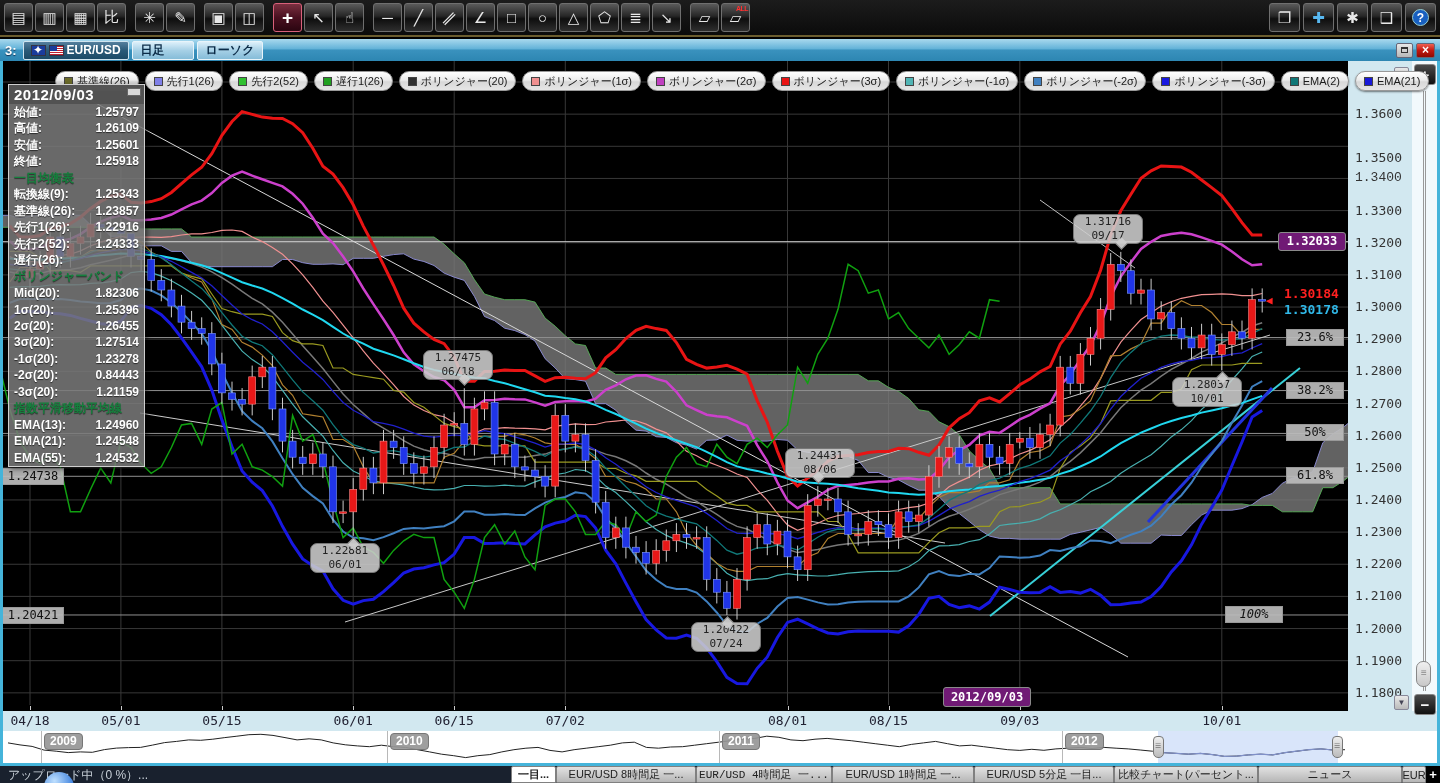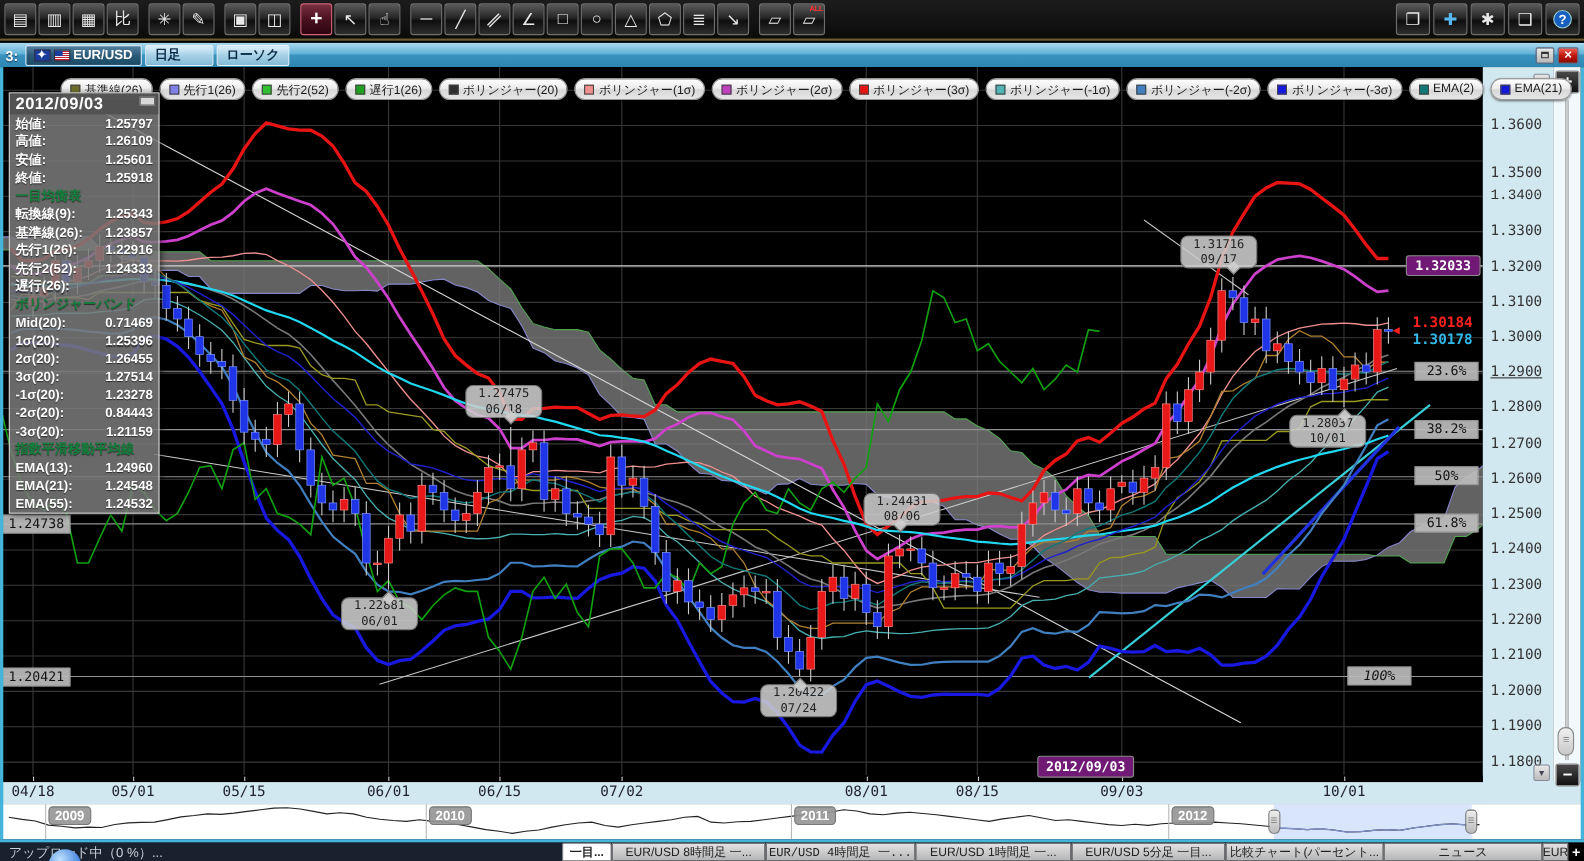--- a/index.html
+++ b/index.html
@@ -661,21 +661,21 @@
             <span>先行2(52):</span>
             <span>1.24333</span>
           </div>
           <div class="ip-row">
             <span>遅行(26):</span>
             <span></span>
           </div>
           <div class="ip-head">ボリンジャーバンド</div>
           <div class="ip-row">
             <span>Mid(20):</span>
-            <span>0.71469</span>
+            <span>1.82306</span>
           </div>
           <div class="ip-row">
             <span>1σ(20):</span>
             <span>1.25396</span>
           </div>
           <div class="ip-row">
             <span>2σ(20):</span>
             <span>1.26455</span>
           </div>
           <div class="ip-row">
@@ -711,21 +711,21 @@
     </div>
     <div id="right-axis">
         <div class="pa-label" style="top: 13px;">1.3700</div>
         <div class="pa-label" style="top: 45.15px;">1.3600</div>
         <div class="pa-label" style="top: 77.3px; margin-top: 12px;">1.3500</div>
         <div class="pa-label" style="top: 109.45px; font-family: Liberation Mono, monospace;">1.3400</div>
         <div class="pa-label" style="top: 141.6px;">1.3300</div>
         <div class="pa-label" style="top: 173.75px;">1.3200</div>
         <div class="pa-label" style="top: 205.9px;">1.3100</div>
         <div class="pa-label" style="top: 238.05px;">1.3000</div>
-        <div class="pa-label" style="top: 270.2px; text-decoration: underline;">1.2900</div>
+        <div class="pa-label" style="top: 270.2px;">1.2900</div>
         <div class="pa-label" style="top: 302.35px;">1.2800</div>
         <div class="pa-label" style="top: 334.5px;">1.2700</div>
         <div class="pa-label" style="top: 366.65px;">1.2600</div>
         <div class="pa-label" style="top: 398.8px;">1.2500</div>
         <div class="pa-label" style="top: 430.95px;">1.2400</div>
         <div class="pa-label" style="top: 463.1px;">1.2300</div>
         <div class="pa-label" style="top: 495.25px;">1.2200</div>
         <div class="pa-label" style="top: 527.4px;">1.2100</div>
         <div class="pa-label" style="top: 559.55px;">1.2000</div>
         <div class="pa-label" style="top: 591.7px;">1.1900</div>

